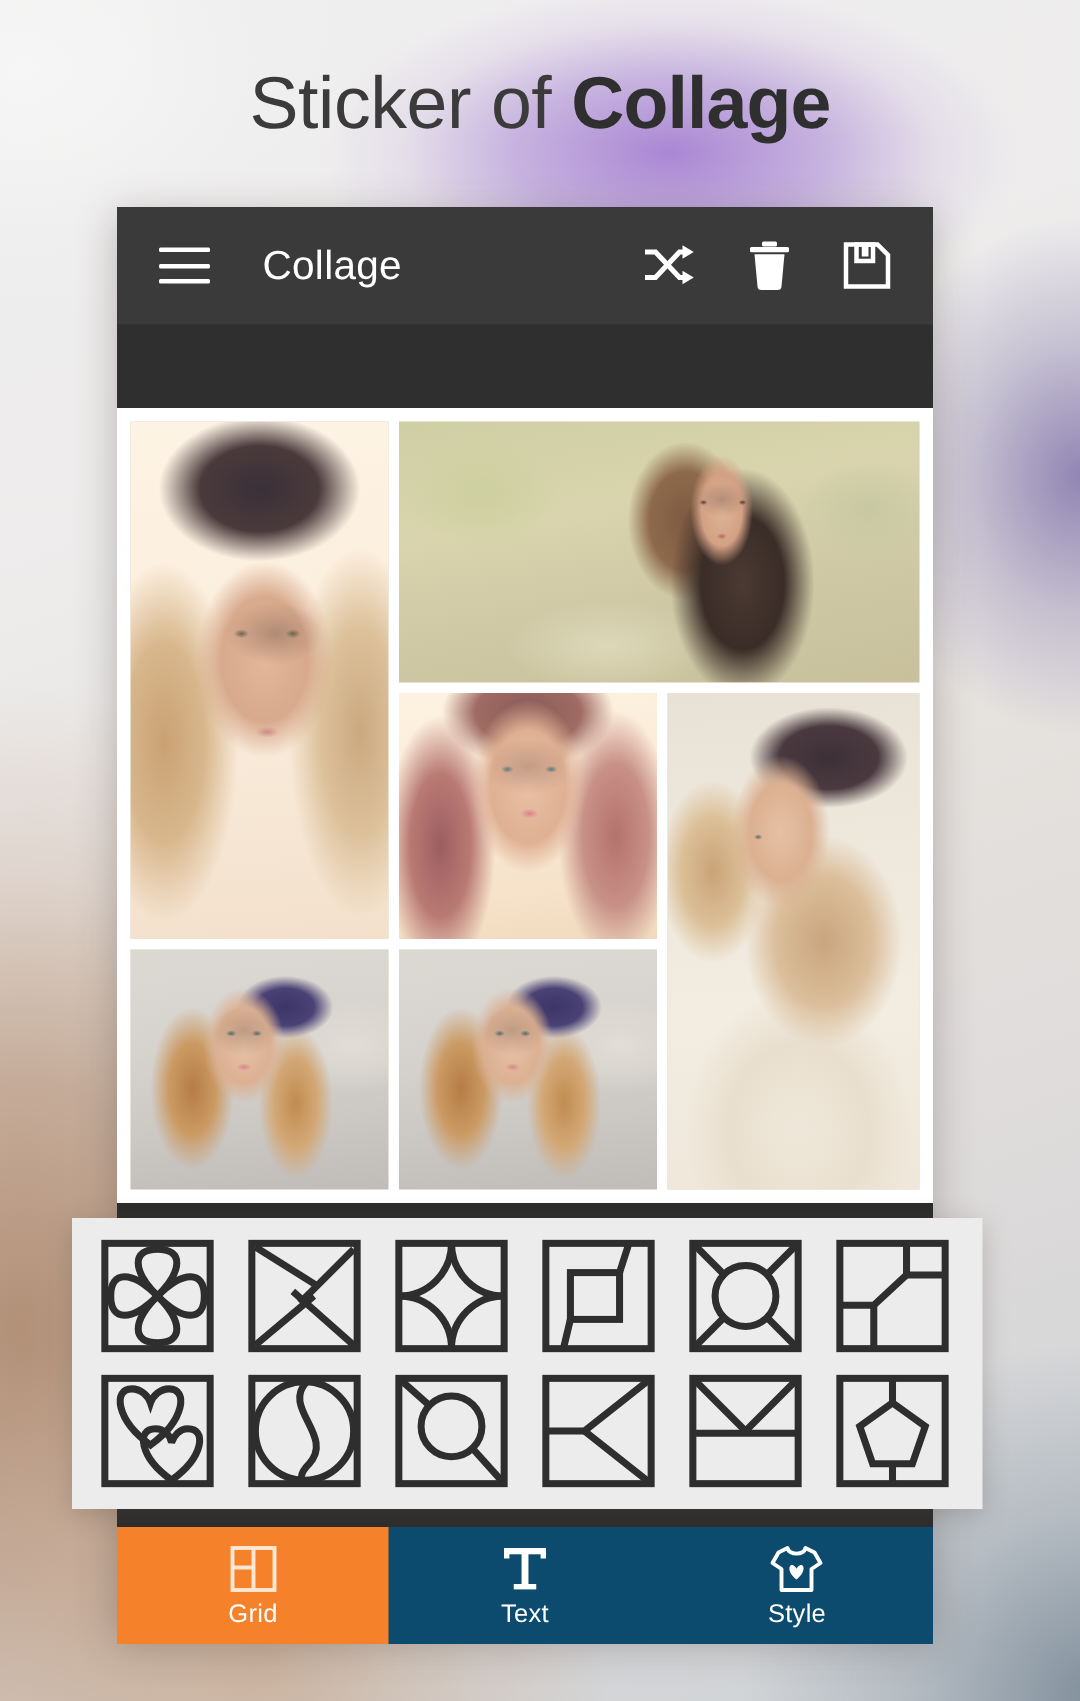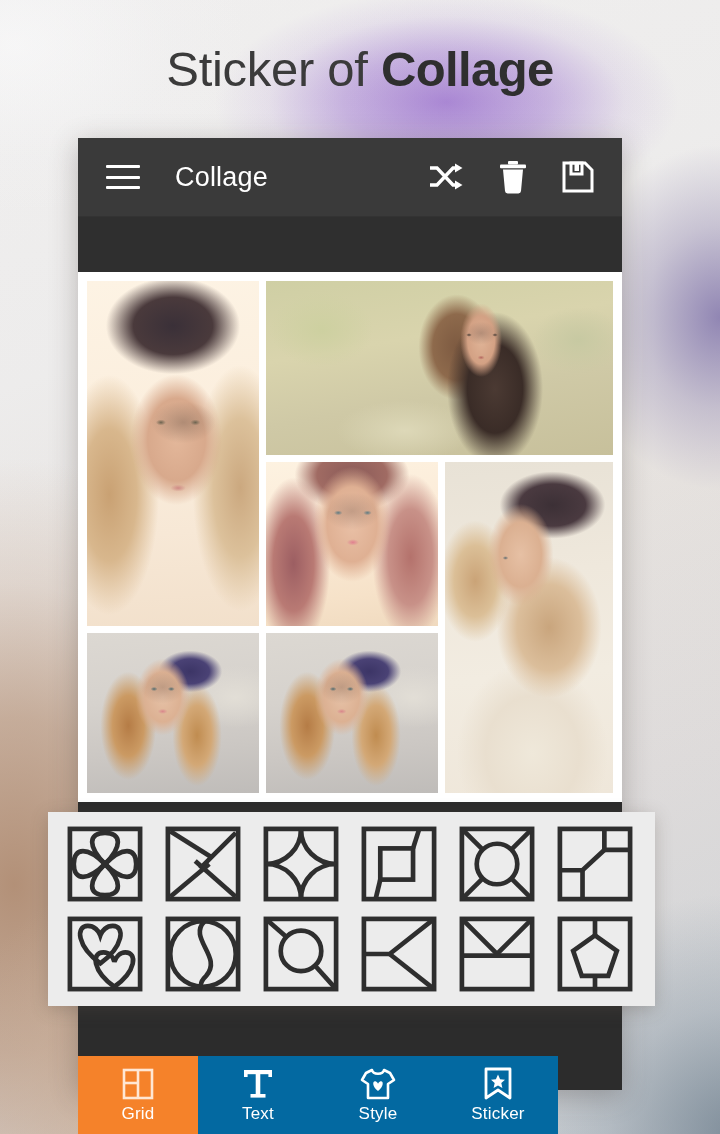--- a/index.html
+++ b/index.html
@@ -172,23 +172,23 @@
   }
   .grid-row { display:flex; gap:20px; justify-content:flex-start; }
   .thumb {
     width:78px; height:78px; flex:0 0 78px;
     cursor:pointer;
   }
   .thumb svg { display:block; width:78px; height:78px; }
 
   
   .tabbar {
-    position:absolute; left:78px; top:1056px;
-    width:480px; height:78px;
-    background:#0369a1; display:flex;
+    position:absolute; left:78px; top:1018px;
+    width:544px; height:78px;
+    background:#0c4a6e; display:flex;
   }
   .tab { flex:1; display:flex; flex-direction:column; align-items:center;
          justify-content:center; gap:3px; cursor:pointer; }
   .tab.active { background:#f5822a; }
   .tab .tab-ico { height:34px; display:flex; align-items:center; }
   .tab .tab-lbl { color:#ffffff; font-size:17px; letter-spacing:0.2px; }
   .tab svg { display:block; }
 </style>
 </head>
 <body>
@@ -455,22 +455,13 @@
       <svg width="36" height="34" viewBox="0 0 36 34">
         <path d="M12 3 L6 6 L2 13 L8 17 L8 31 H28 V17 L34 13 L30 6 L24 3
                  C23 8 13 8 12 3 Z" fill="none" stroke="#fff" stroke-width="2.6" stroke-linejoin="round"></path>
         <path d="M18 24 C11 18.5 13 13 16 14.6 C17 15.1 17.7 16 18 16.8
                  C18.3 16 19 15.1 20 14.6 C23 13 25 18.5 18 24 Z" fill="#fff"></path>
       </svg>
     </span>
     <span class="tab-lbl">Style</span>
   </div>
 
-  <div class="tab">
-    <span class="tab-ico">
-      <svg width="30" height="34" viewBox="0 0 30 34">
-        <path d="M3 2 H27 V31 L15 23 L3 31 Z" fill="none" stroke="#fff" stroke-width="2.8" stroke-linejoin="round"></path>
-        <path d="M15 7.5 L17.1 12.2 L22 12.7 L18.3 16 L19.4 21 L15 18.4 L10.6 21 L11.7 16 L8 12.7 L12.9 12.2 Z" fill="#fff"></path>
-      </svg>
-    </span>
-    <span class="tab-lbl">Sticker</span>
-  </div>
 </div>
 
 </body></html>

